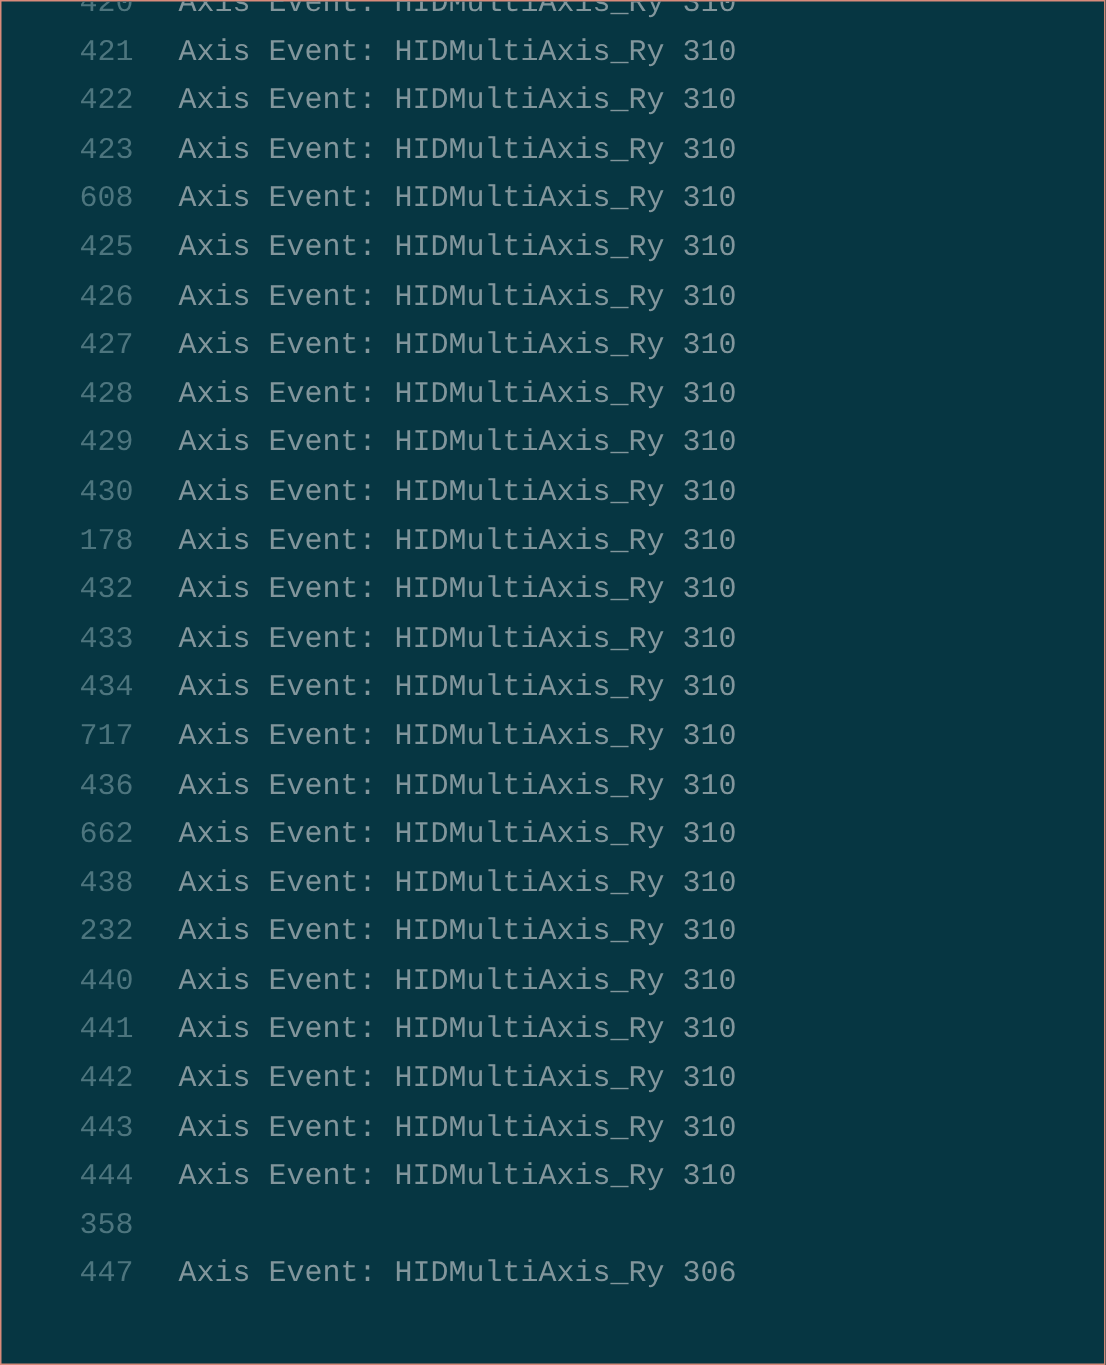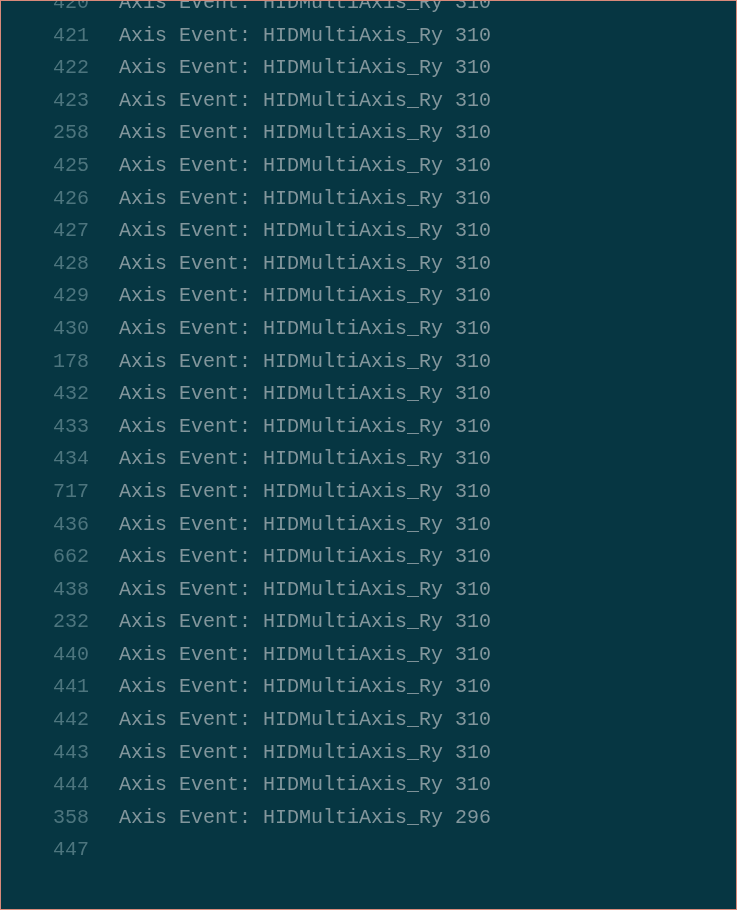--- a/index.html
+++ b/index.html
@@ -40,36 +40,36 @@
     }
   </style>
 </head>
 <body>
 
 <div class="log-container">
 <div class="log-line"><span class="line-number">420</span><span class="line-content">Axis Event: HIDMultiAxis_Ry 310</span></div>
     <div class="log-line"><span class="line-number">421</span><span class="line-content">Axis Event: HIDMultiAxis_Ry 310</span></div>
     <div class="log-line"><span class="line-number">422</span><span class="line-content">Axis Event: HIDMultiAxis_Ry 310</span></div>
     <div class="log-line"><span class="line-number">423</span><span class="line-content">Axis Event: HIDMultiAxis_Ry 310</span></div>
-    <div class="log-line"><span class="line-number">258</span><span class="line-content">Axis Event: HIDMultiAxis_Ry 310</span></div>
+    <div class="log-line"><span class="line-number">608</span><span class="line-content">Axis Event: HIDMultiAxis_Ry 310</span></div>
     <div class="log-line"><span class="line-number">425</span><span class="line-content">Axis Event: HIDMultiAxis_Ry 310</span></div>
     <div class="log-line"><span class="line-number">426</span><span class="line-content">Axis Event: HIDMultiAxis_Ry 310</span></div>
     <div class="log-line"><span class="line-number">427</span><span class="line-content">Axis Event: HIDMultiAxis_Ry 310</span></div>
     <div class="log-line"><span class="line-number">428</span><span class="line-content">Axis Event: HIDMultiAxis_Ry 310</span></div>
     <div class="log-line"><span class="line-number">429</span><span class="line-content">Axis Event: HIDMultiAxis_Ry 310</span></div>
     <div class="log-line"><span class="line-number">430</span><span class="line-content">Axis Event: HIDMultiAxis_Ry 310</span></div>
     <div class="log-line"><span class="line-number">178</span><span class="line-content">Axis Event: HIDMultiAxis_Ry 310</span></div>
     <div class="log-line"><span class="line-number">432</span><span class="line-content">Axis Event: HIDMultiAxis_Ry 310</span></div>
     <div class="log-line"><span class="line-number">433</span><span class="line-content">Axis Event: HIDMultiAxis_Ry 310</span></div>
     <div class="log-line"><span class="line-number">434</span><span class="line-content">Axis Event: HIDMultiAxis_Ry 310</span></div>
     <div class="log-line"><span class="line-number">717</span><span class="line-content">Axis Event: HIDMultiAxis_Ry 310</span></div>
     <div class="log-line"><span class="line-number">436</span><span class="line-content">Axis Event: HIDMultiAxis_Ry 310</span></div>
     <div class="log-line"><span class="line-number">662</span><span class="line-content">Axis Event: HIDMultiAxis_Ry 310</span></div>
     <div class="log-line"><span class="line-number">438</span><span class="line-content">Axis Event: HIDMultiAxis_Ry 310</span></div>
     <div class="log-line"><span class="line-number">232</span><span class="line-content">Axis Event: HIDMultiAxis_Ry 310</span></div>
     <div class="log-line"><span class="line-number">440</span><span class="line-content">Axis Event: HIDMultiAxis_Ry 310</span></div>
     <div class="log-line"><span class="line-number">441</span><span class="line-content">Axis Event: HIDMultiAxis_Ry 310</span></div>
     <div class="log-line"><span class="line-number">442</span><span class="line-content">Axis Event: HIDMultiAxis_Ry 310</span></div>
     <div class="log-line"><span class="line-number">443</span><span class="line-content">Axis Event: HIDMultiAxis_Ry 310</span></div>
     <div class="log-line"><span class="line-number">444</span><span class="line-content">Axis Event: HIDMultiAxis_Ry 310</span></div>
-    <div class="log-line"><span class="line-number">358</span><span class="line-content">Axis Event: HIDMultiAxis_Ry 296</span></div>
-    <div class="log-line"><span class="line-number">447</span></div>
+    <div class="log-line"><span class="line-number">358</span></div>
+    <div class="log-line"><span class="line-number">447</span><span class="line-content">Axis Event: HIDMultiAxis_Ry 306</span></div>
   </div>
 
 </body></html>

